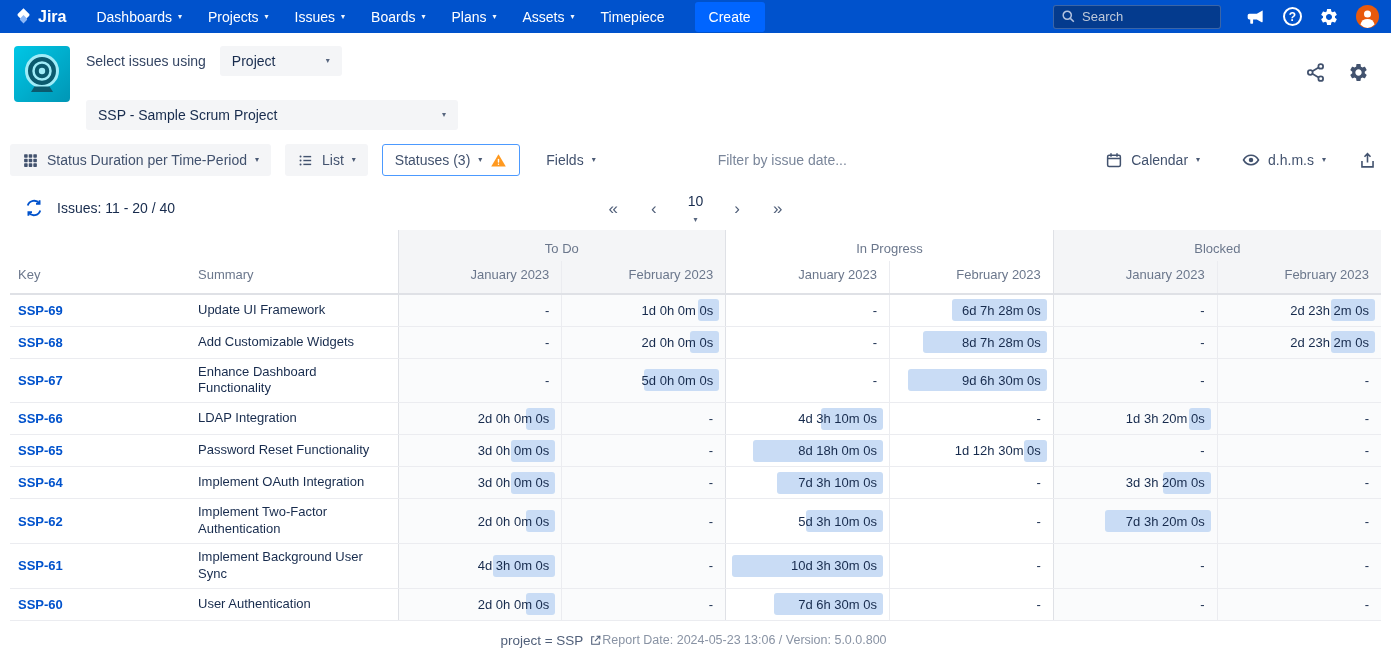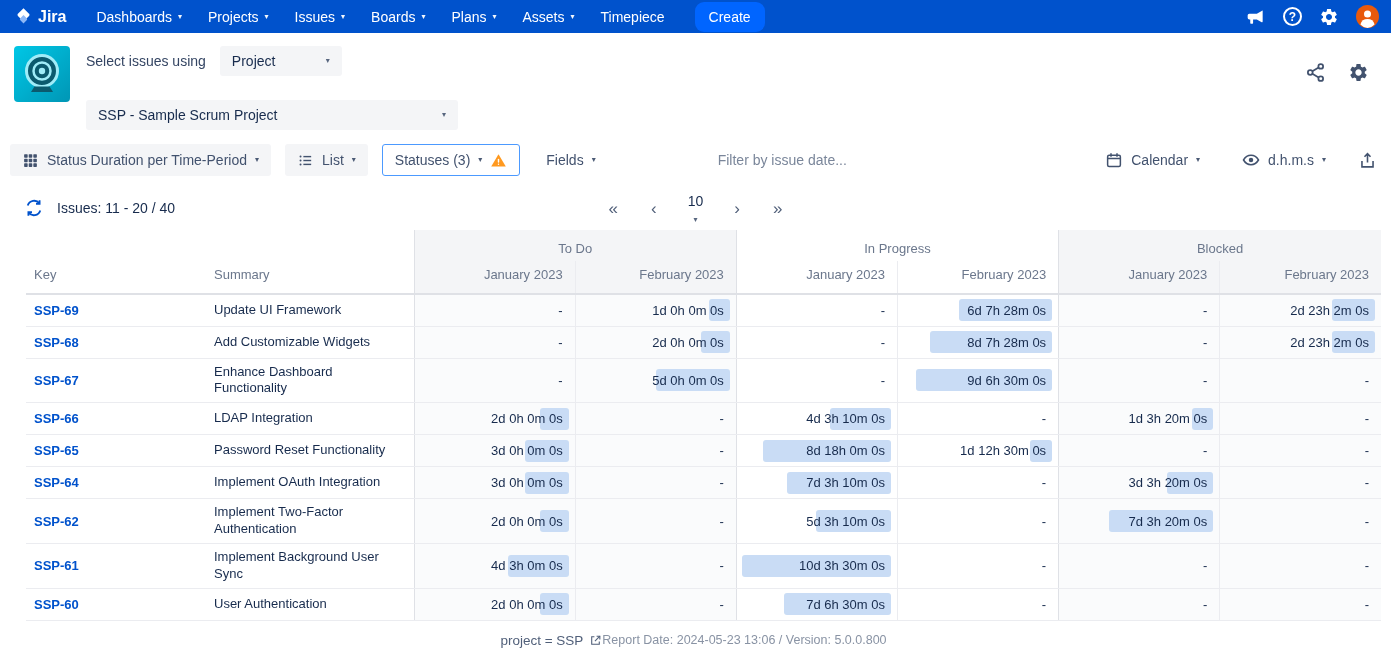--- a/index.html
+++ b/index.html
@@ -8,21 +8,21 @@
 
   
   .navbar { height:33px; background:#0052CC; display:flex; align-items:center;
     padding:0 12px 0 14px; color:#fff; }
   .logo { display:flex; align-items:center; gap:5px; font-weight:bold; font-size:16px;
     color:#fff; text-decoration:none; margin-right:30px; cursor:pointer; }
   .nav-items { display:flex; align-items:center; }
   .nav-item { color:#fff; font-size:14px; font-weight:500; text-decoration:none;
     margin-right:26px; display:inline-flex; align-items:center; gap:6px; cursor:pointer; white-space:nowrap; }
   .chev { font-size:8px; line-height:1; opacity:.95; }
-  .create-btn { background:#0065FF; color:#fff; border:none; border-radius:9px;
+  .create-btn { background:#0065FF; color:#fff; border:none; border-radius:3px;
     font-family:inherit; font-size:14px; font-weight:500; height:30px; padding:0 14px;
     margin-left:4px; cursor:pointer; }
   .nav-right { margin-left:auto; display:flex; align-items:center; gap:17px; }
   .search-box { width:168px; height:24px; background:rgba(9,30,66,0.45);
     border:1px solid rgba(255,255,255,0.22); border-radius:3px; display:flex;
     align-items:center; gap:6px; padding:0 7px; margin-right:8px; }
   .search-box input { flex:1; min-width:0; background:transparent; border:none; outline:none;
     color:#fff; font-size:13px; font-family:inherit; }
   .search-box input::placeholder { color:#BFC9D9; }
   .nav-icon { display:inline-flex; align-items:center; justify-content:center; cursor:pointer; }
@@ -65,21 +65,21 @@
   .issues-range { font-size:14px; color:#172B4D; }
   .pager { position:absolute; left:50%; transform:translateX(-50%); display:flex;
     align-items:center; gap:13px; }
   .pg-btn { background:none; border:none; font-family:inherit; font-size:17px; color:#505F79;
     cursor:pointer; padding:2px 10px; line-height:1; }
   .pg-size { display:inline-flex; align-items:center; gap:7px; font-size:14px; color:#172B4D;
     background:none; border:none; font-family:inherit; cursor:pointer; padding:2px 8px;flex-direction:column; }
   .pg-size .chev { color:#505F79; }
 
   
-  .table-wrap { padding:0 10px;margin-left:16px; }
+  .table-wrap { padding:0 10px; }
   table.report { width:100%; border-collapse:collapse; table-layout:fixed; font-size:13px; }
   thead th { font-weight:normal; color:#6B778C; }
   th.h-group { text-align:center; padding:11px 0 5px; font-size:13px; }
   th.h-month { text-align:right; padding:6px 12px 11px; border-bottom:2px solid #DFE1E6; }
   th.h-key, th.h-sum { text-align:left; vertical-align:bottom; padding:6px 8px 11px;
     border-bottom:2px solid #DFE1E6; cursor:pointer; }
   th.h-blank { border-bottom:0; }
   .thead-tint { background:#F4F5F7; }
   td { border-bottom:1px solid #EBECF0; height:32px; vertical-align:middle; }
   td.c-key { padding:0 8px; }
@@ -139,20 +139,29 @@
     <a class="nav-item">
         <span>Assets</span>
         <span class="chev">▾</span>
       </a>
     <a class="nav-item">
         <span>Timepiece</span>
       </a>
   </nav>
   <button class="create-btn">Create</button>
   <div class="nav-right">
+    <div class="search-box">
+      <span>
+        <svg width="15" height="15" viewBox="0 0 24 24" fill="none" stroke="#B3C3E0" stroke-width="2.4">
+          <circle cx="10" cy="10" r="6.5"></circle>
+            <line x1="15" y1="15" x2="20.5" y2="20.5"></line>
+        </svg>
+      </span>
+      <input placeholder="Search" style="">
+    </div>
     <span class="nav-icon">
       <svg width="20" height="20" viewBox="0 0 24 24" fill="#fff">
         <path d="M20 4.5v13a.8.8 0 01-1.2.7L13 15H8.5v4.2a.8.8 0 01-.8.8H5.9a.8.8 0 01-.8-.8V15H4a2 2 0 01-2-2v-3a2 2 0 012-2h9l5.8-3.2A.8.8 0 0120 4.5z"></path>
       </svg>
     </span>
     <span class="nav-icon help-circle">
         <span>?</span>
       </span>
     <span class="nav-icon">
       <svg width="20" height="20" viewBox="0 0 24 24" fill="#fff">

